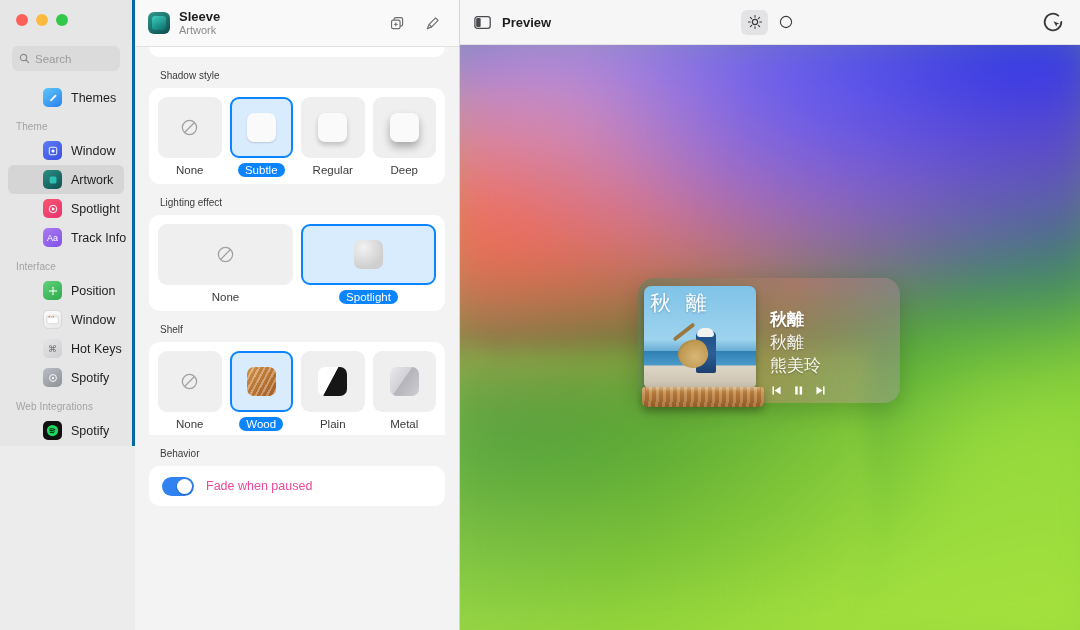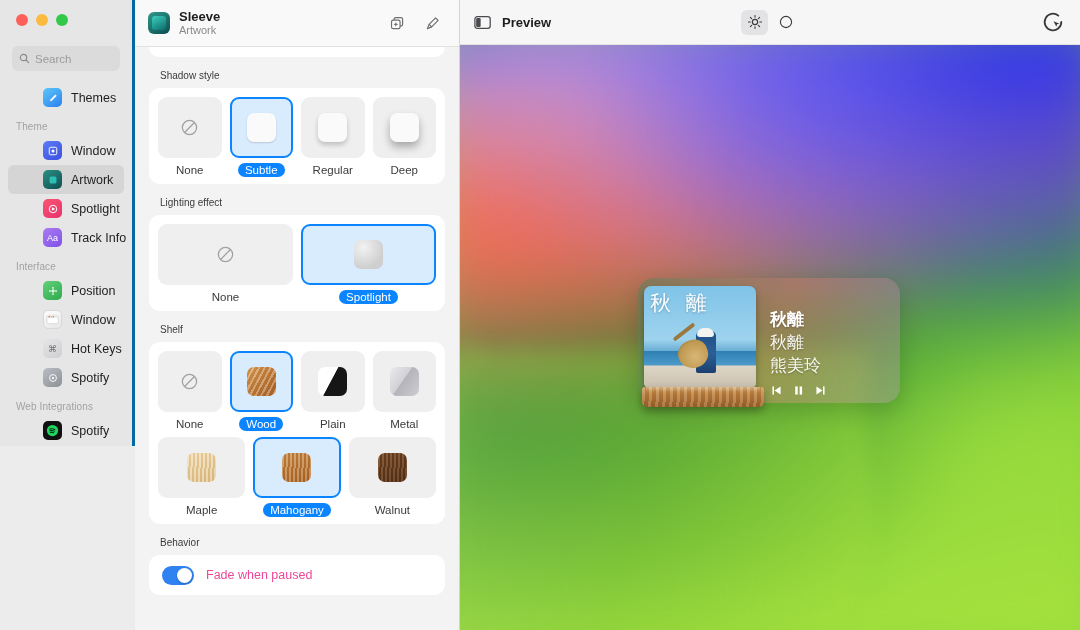--- a/index.html
+++ b/index.html
@@ -563,42 +563,20 @@
             <div class="opt-cap">Plain</div>
           </div>
           <div class="opt">
             <div class="opt-box">
                 <div class="swatch sw-metal"></div>
               </div>
             <div class="opt-cap">Metal</div>
           </div>
         </div>
       </div>
-      <div class="card joined-bot">
-        <div class="opt-row">
-          <div class="opt">
-            <div class="opt-box">
-                <div class="swatch sw-maple"></div>
-              </div>
-            <div class="opt-cap">Maple</div>
-          </div>
-          <div class="opt sel">
-            <div class="opt-box">
-                <div class="swatch sw-mahogany"></div>
-              </div>
-            <div class="opt-cap">Mahogany</div>
-          </div>
-          <div class="opt">
-            <div class="opt-box">
-                <div class="swatch sw-walnut"></div>
-              </div>
-            <div class="opt-cap">Walnut</div>
-          </div>
-        </div>
-      </div>
 
       <div class="sec-label">Behavior</div>
       <div class="toggle-card">
         <div class="switch"></div>
         <div class="toggle-lbl">Fade when paused</div>
       </div>
 
     </div>
   </div>
 

